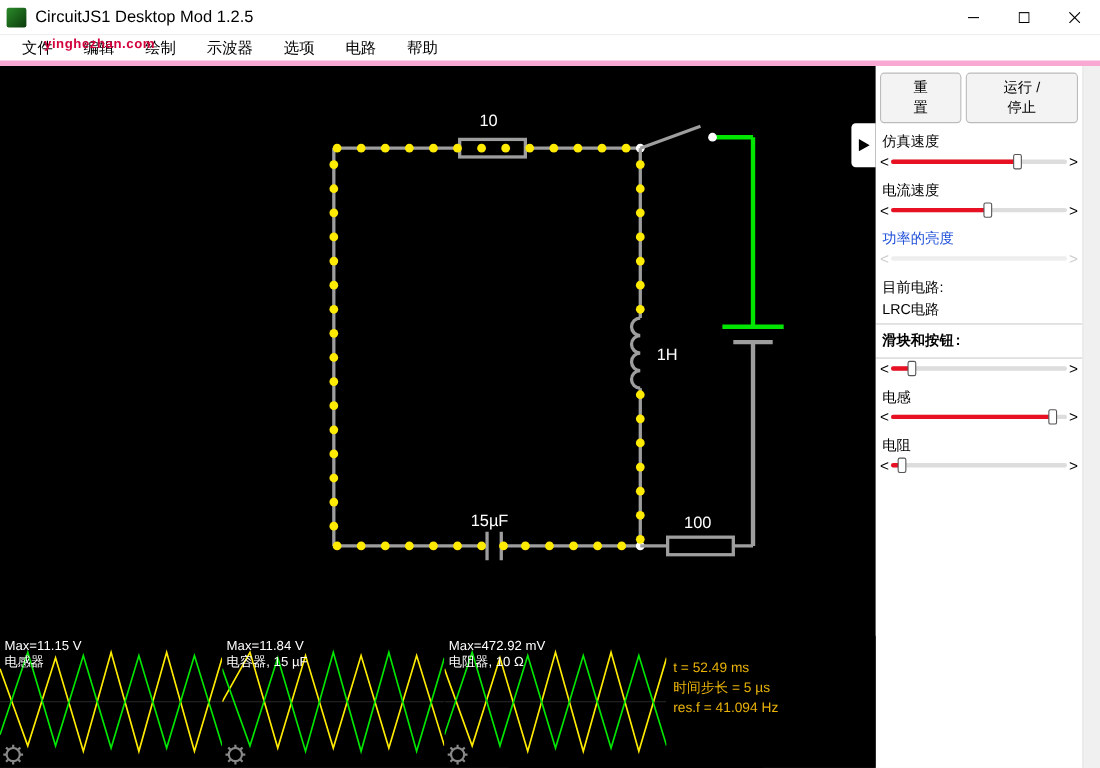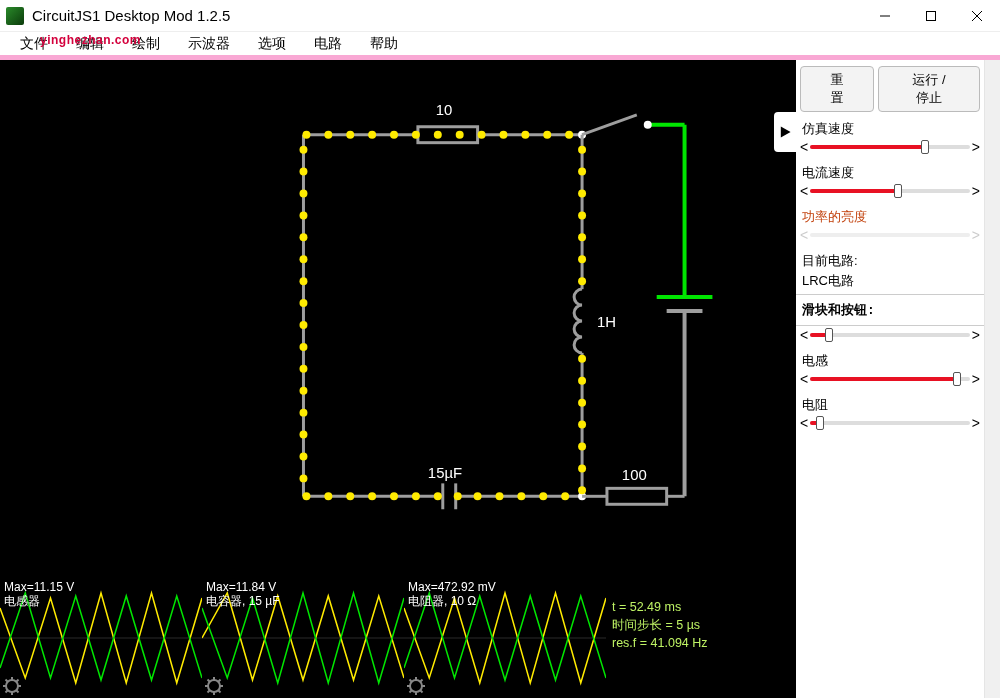--- a/index.html
+++ b/index.html
@@ -14,26 +14,26 @@
   .watermark { position: absolute; left: 40px; top: 33px; font-size: 12px; font-weight: bold; color: #d4003c; letter-spacing: .5px; z-index: 50;}
   .workspace { position: absolute; top: 60px; left: 0; right: 0; bottom: 0; display: flex; }
   .canvas-col { flex: 1; display: flex; flex-direction: column; background: #000; position: relative; }
   .circuit-area { flex: 1; position: relative; overflow: hidden;}
   .circuit-area svg { position: absolute; inset: 0; }
   .scopes { height: 120px; display: flex; flex-direction: row; background: #000; border-top: none; }
   .scope { flex: 1; position: relative; overflow: hidden; }
   .scope svg { position: absolute; inset:0; }
   .scope-text { position:absolute; top:2px; left:4px; font-size:12px; color:#fff; line-height:14px; white-space:pre; }
   .scope-gear { position:absolute; bottom:2px; left:2px; width:20px; height:20px; color:#888;}
-  .sim-info { flex: 0 0 190px; color:#bef264; font-size:12.5px; padding: 20px 6px; line-height:18px;}
+  .sim-info { flex: 0 0 190px; color:#eab308; font-size:12.5px; padding: 20px 6px; line-height:18px;}
   .sidebar { width: 188px; background:#fff; display:flex; flex-direction:column; font-size:13px; }
   .btnrow { padding:6px 4px; display:flex; gap:4px; }
   .panel-btn { border:1px solid #bbb; background:#f3f3f3; border-radius:4px; padding:4px 26px; font-size:13px; cursor:pointer; }
   .ctrl-label { padding:2px 6px; font-size:13px; color:#000;}
-  .ctrl-label.disabled { color:#c2410c; }
+  .ctrl-label.disabled { color:#1d4ed8; }
   .slider-row { display:flex; align-items:center; padding:0 4px 8px 4px; gap:2px;}
   .slider-arrow { font-size:14px; color:#000; line-height:1;}
   .slider-arrow.disabled{color:#ccc;}
   .slider-track { flex:1; height:14px; position:relative; }
   .slider-bg { position:absolute; left:0; right:0; top:5px; height:4px; background:#ddd; border-radius:2px;}
   .slider-fill { position:absolute; left:0; top:5px; height:4px; background:#e81123; border-radius:2px;}
   .slider-thumb { position:absolute; top:0; width:8px; height:14px; background:#fff; border:1px solid #555; border-radius:2px;}
   .side-sep { border-top:1px solid #ccc; margin: 2px 0;}
   .section-head { font-weight:bold; padding:4px 6px;font-family:Liberation Mono, monospace; }
   .play-tab { position:absolute; top:52px; right:0; width:22px; height:40px; background:#fff; border-radius:4px 0 0 4px; display:flex; align-items:center; justify-content:center; z-index:5;}

